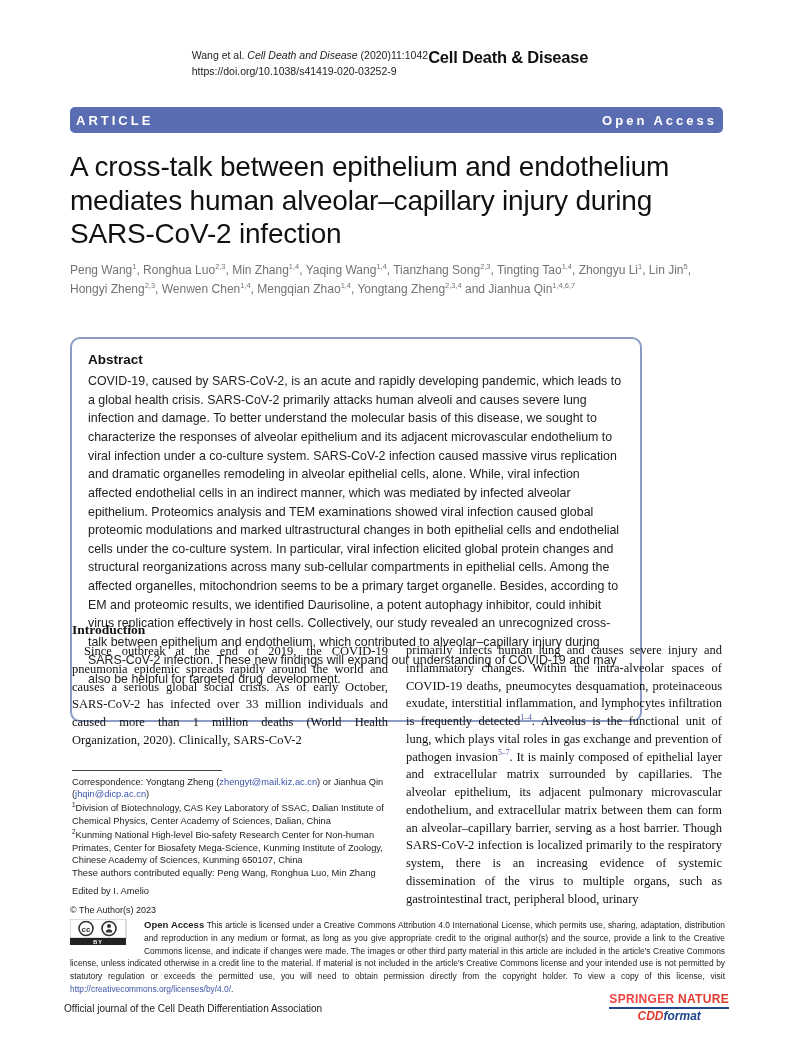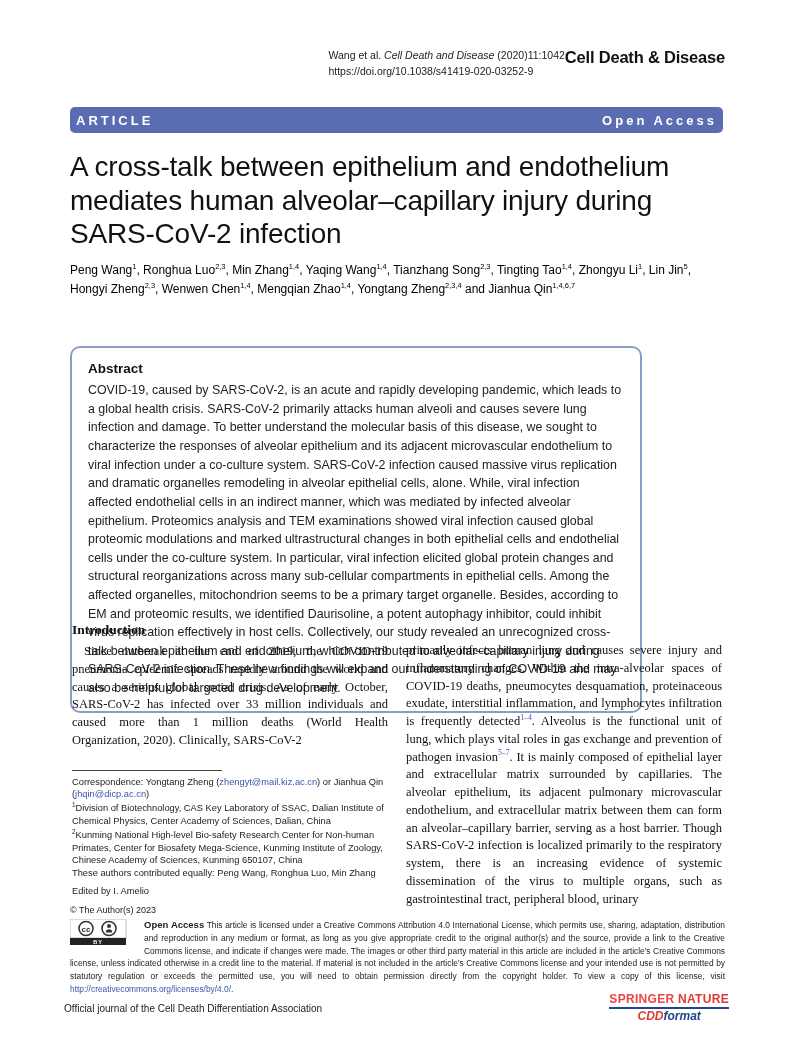--- a/index.html
+++ b/index.html
@@ -7,41 +7,41 @@
   .page {
     position: relative;
     width: 793px; height: 1054px;
     margin: 0 auto;
     background: #ffffff;
     font-family: "Liberation Sans", sans-serif;
     color: #1a1a1a;
     overflow: hidden;
   }
   
-  .header { position:absolute; top:48px; left:55px; right:68px; display:flex; justify-content:flex-end; align-items:flex-start; }
+  .header { position:absolute; top:48px; left:55px; right:68px; display:flex; justify-content:center; align-items:flex-start; }
   .cite { font-size:10.5px; line-height:1.5; color:#222; }
   .cite .it { font-style: italic; }
   .journal-name { font-size:16.5px; font-weight:600; color:#111; letter-spacing:-0.2px; }
   
   .banner {
     position:absolute; top:107px; left:70px; right:70px; height:26px;
     background:#5a6cb2; border-radius:5px;
     display:flex; justify-content:space-between; align-items:center;
     padding:0 6px; color:#fff; font-weight:bold; font-size:13px; letter-spacing:3px;
   }
   
   .title { position:absolute; top:150px; left:70px; width:655px; font-size:28px; font-weight:500; line-height:1.2; color:#111; letter-spacing:-0.2px; }
   
-  .authors { position:absolute; top:261px; left:70px; width:655px; font-size:12px; line-height:1.6; color:#000000; }
+  .authors { position:absolute; top:261px; left:70px; width:655px; font-size:12px; line-height:1.6; color:#737373; }
   .authors sup { font-size:0.62em; }
   
   .abstract {
-    position:absolute; top:346px; left:70px; width:572px;
+    position:absolute; top:337px; left:70px; width:572px;
     border:2px solid #8b9cc6; border-radius:10px;
-    padding:11px 16px 13px 16px;
+    padding:11px 16px 31px 16px;
     font-size:12.4px; line-height:1.5; color:#222;
   }
   .abstract h2 { font-size:13.5px; font-weight:bold; color:#111; margin-bottom:2px; }
   
   .intro { position:absolute; top:620px; left:72px; width:651px; }
   .intro h2 { font-size:13.5px; font-weight:bold; color:#111; margin-bottom:4px; }
   .cols { display:flex; gap:18px; }
   .col { width:316px; font-family:"Liberation Serif", serif; font-size:12.5px; line-height:1.42; text-align:justify; color:#111; }
   .col.right { padding-top:22px; }
   .indent { text-indent:12px; }

